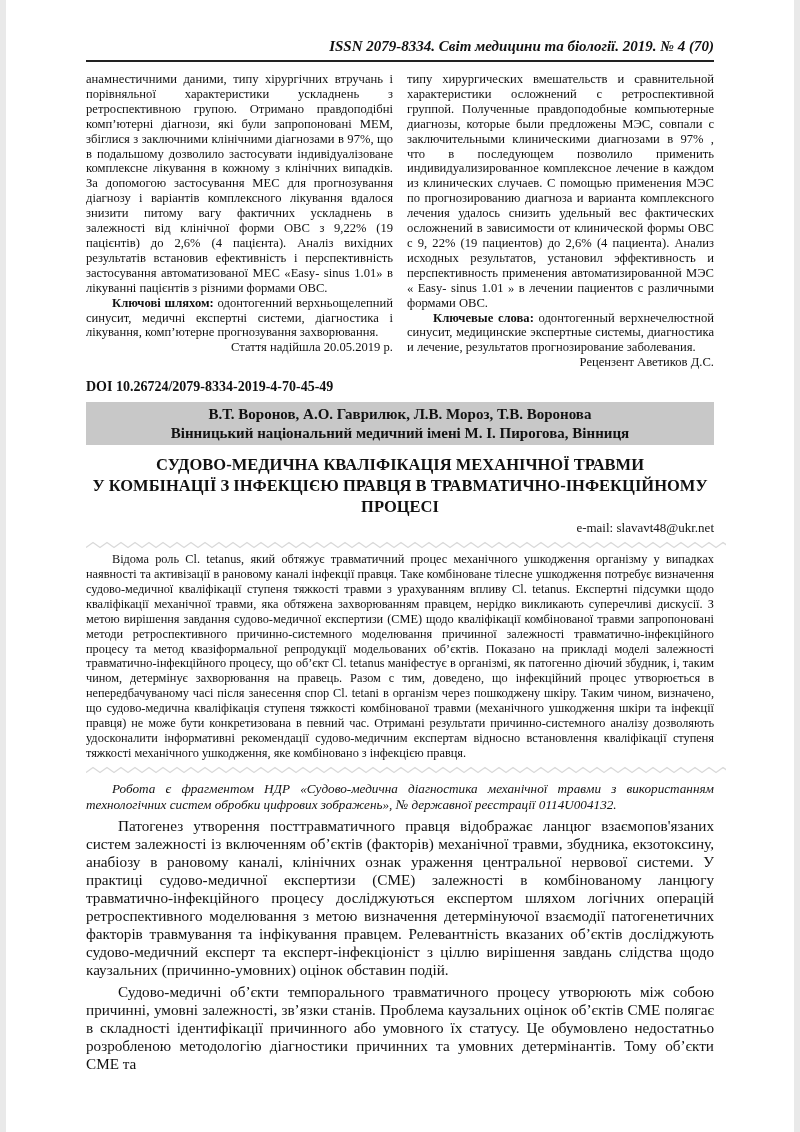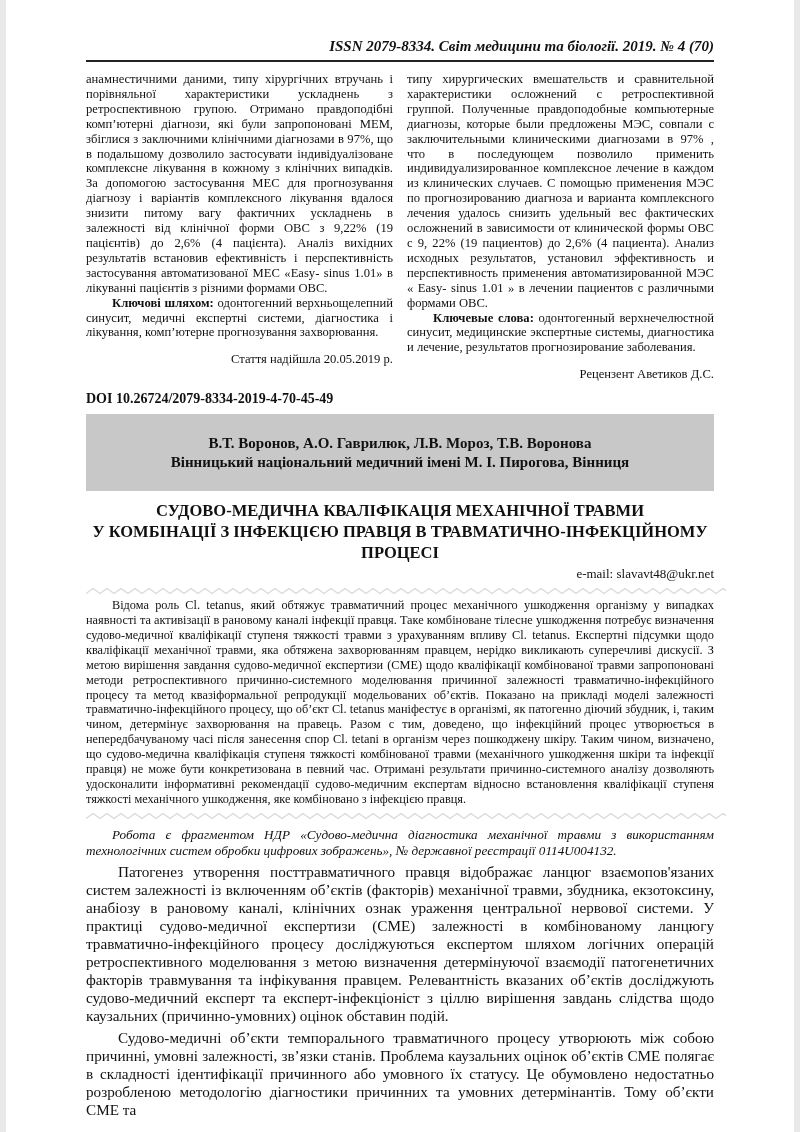--- a/index.html
+++ b/index.html
@@ -9,27 +9,27 @@
     font-family:"Liberation Serif","DejaVu Serif",serif; color:#111;
     padding:38px 80px 0 80px; overflow:hidden; position:relative;
   }
   .issn { text-align:right; font-weight:bold; font-style:italic; font-size:15px; line-height:17px; }
   .header-rule { border-top:2px solid #222; margin-top:5px; }
 
   .columns { display:flex; gap:14px; margin-top:10px; }
   .col { flex:1 1 0; font-size:12.6px; line-height:14.9px; text-align:justify; }
   .col p { margin:0; }
   .col .kw { text-indent:26px; }
-  .col .align-right { text-align:right;margin-top:12px; }
+  .col .align-right { text-align:right; }
 
   .doi { font-weight:bold; font-size:14px; line-height:17px; margin-top:8px; }
   .udk { font-weight:bold; font-size:14px; line-height:17px; }
 
   .authors-box { margin-top:7px; background:#c8c8c8; text-align:center;
-    font-weight:bold; font-size:15px; line-height:18.5px; padding:20px 6px; }
+    font-weight:bold; font-size:15px; line-height:18.5px; padding:3px 6px; }
 
   .title { margin-top:9px; text-align:center; font-weight:bold; font-size:16.5px; line-height:21px; }
   .email { text-align:right; font-size:13px; line-height:16px; margin-top:3px; }
 
   .zigzag { display:block; margin-top:5px; width:640px; height:8px; }
 
   .abstract { margin-top:3px; font-size:12.3px; line-height:14.9px; text-align:justify; }
   .abstract p { margin:0; text-indent:26px; }
 
   .ndr { margin-top:7px; font-style:italic; font-size:13.2px; line-height:16.3px;

